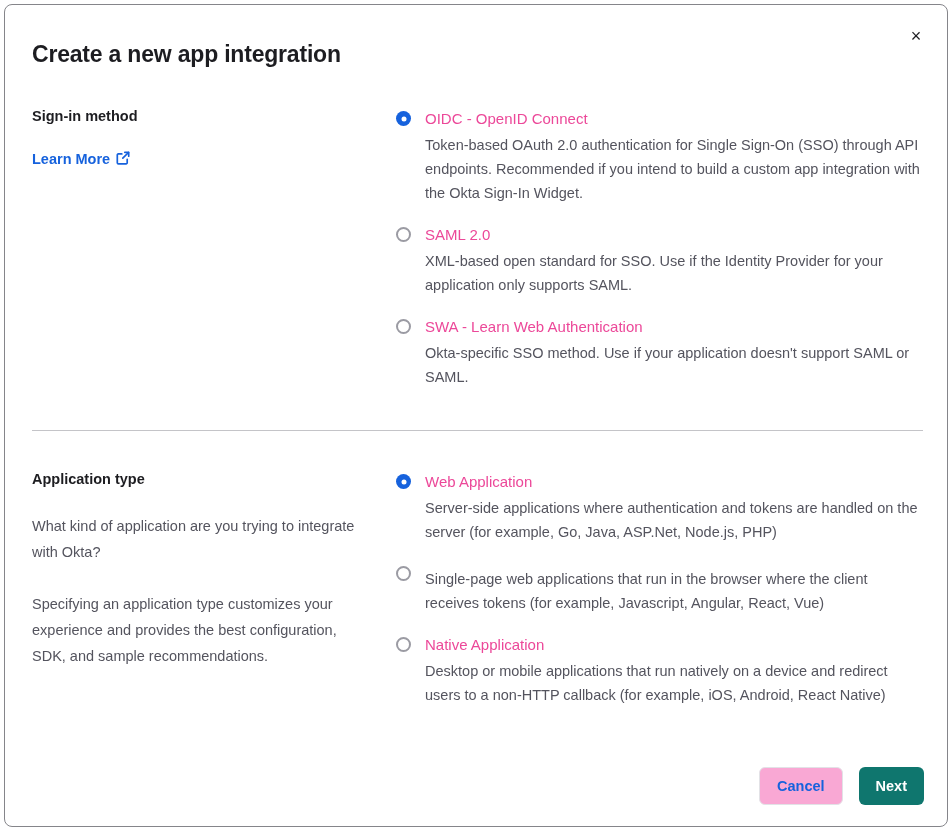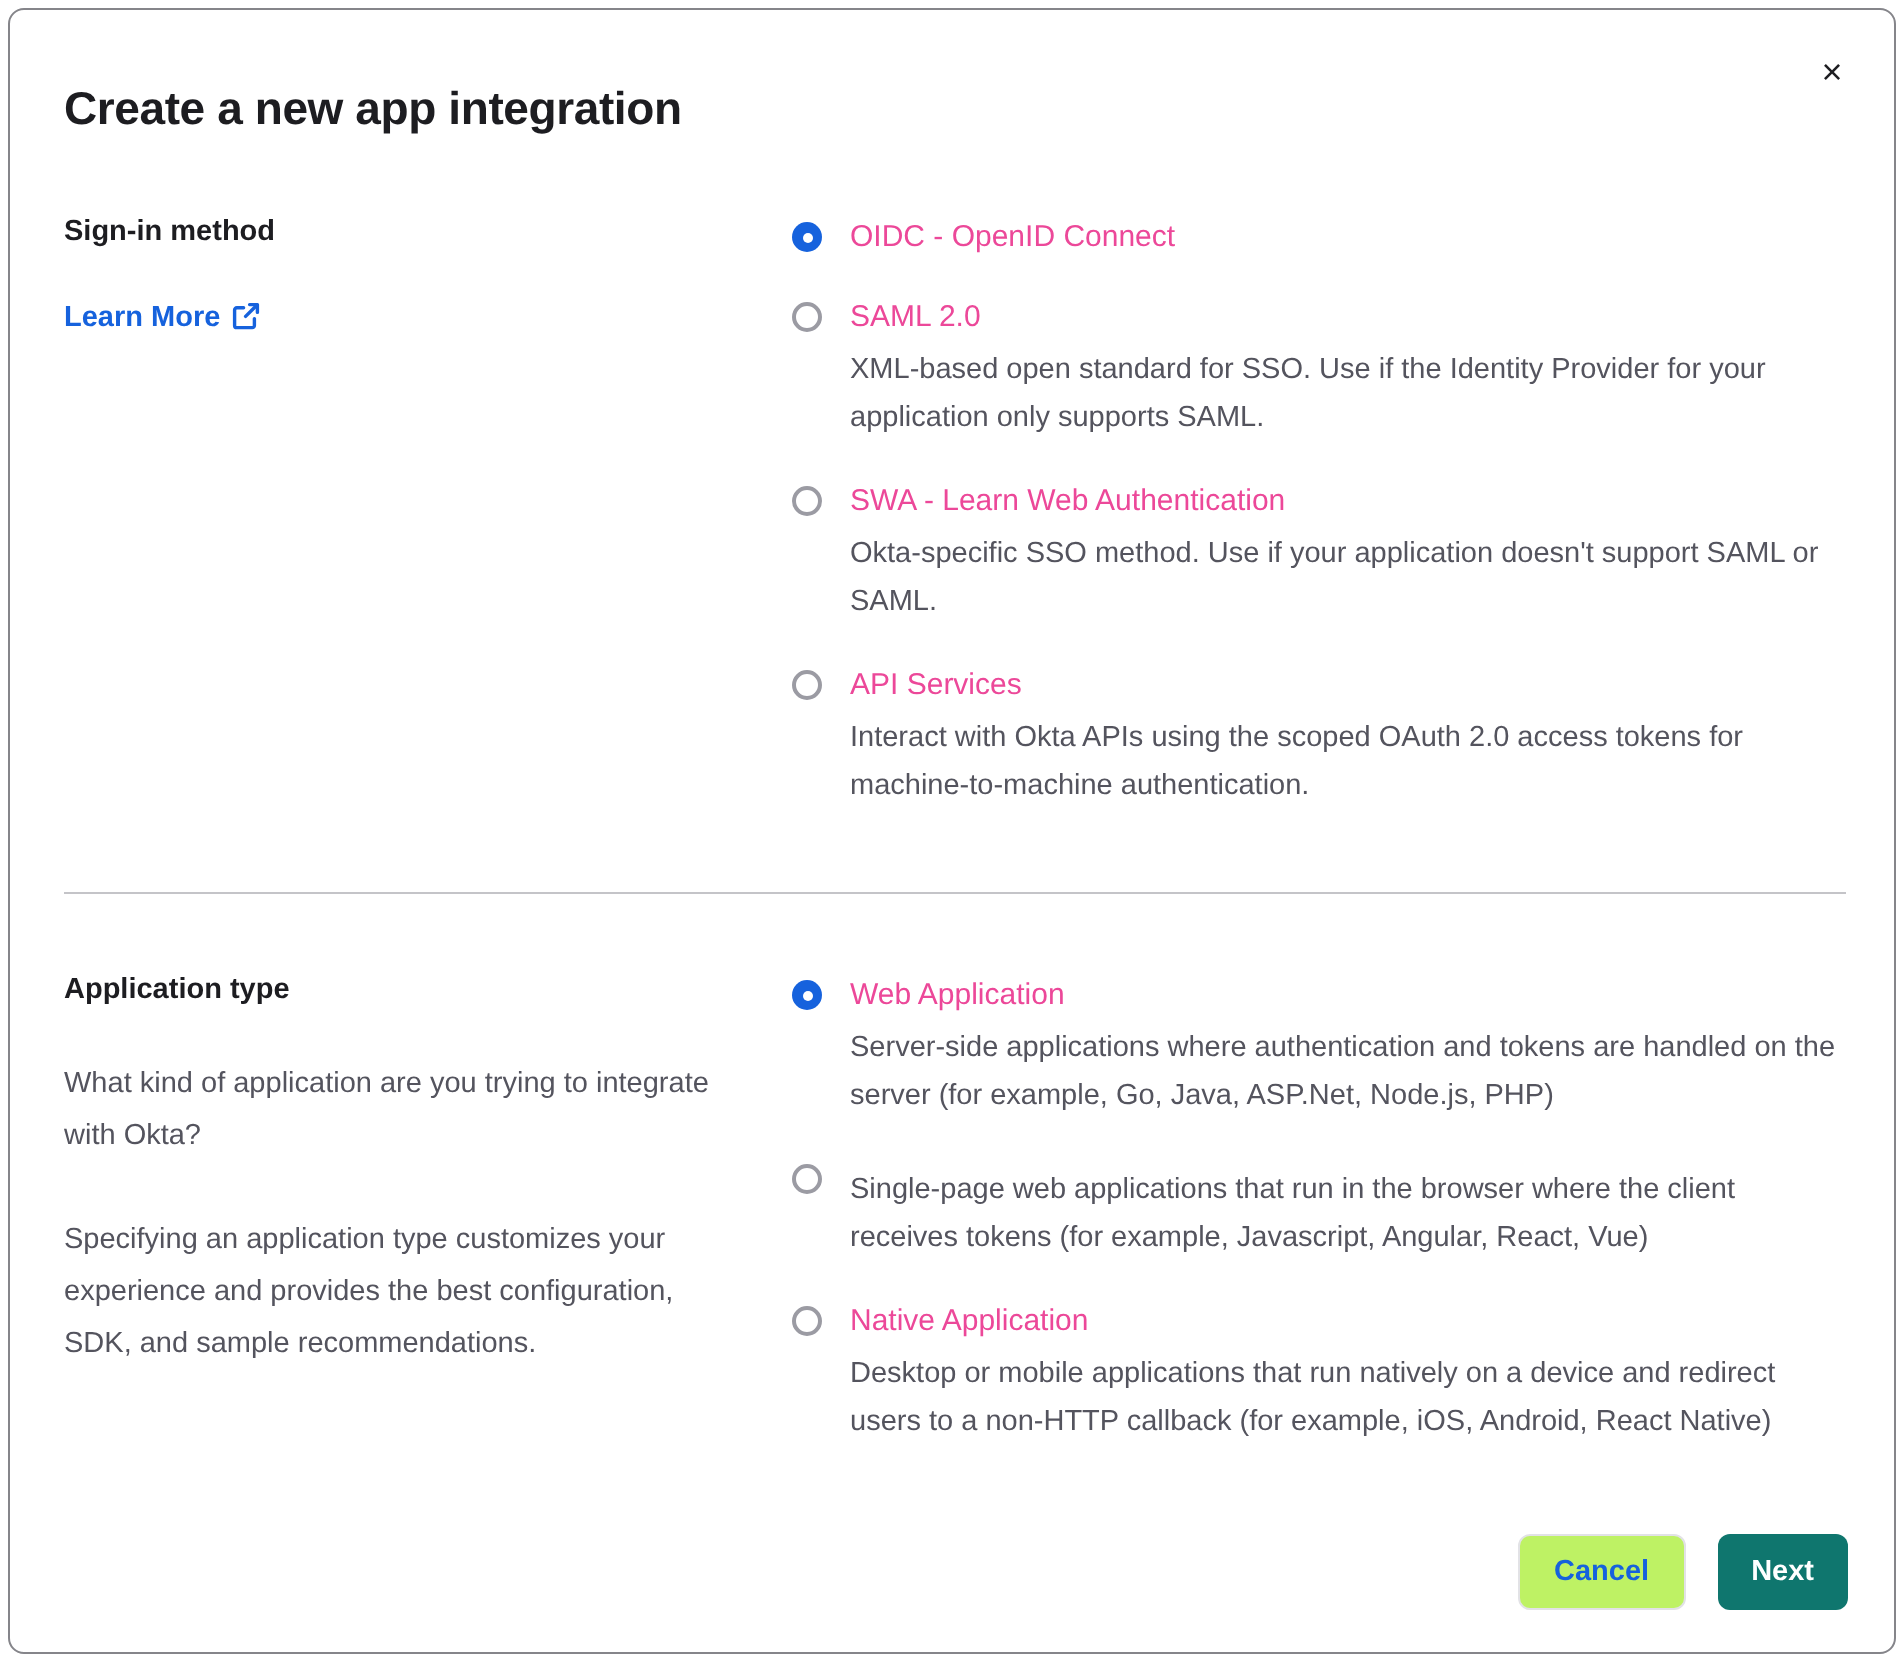--- a/index.html
+++ b/index.html
@@ -75,21 +75,21 @@
     position: absolute; right: 23px; bottom: 21px;
     display: flex; gap: 16px; align-items: center;
   }
   .btn {
     height: 38px; border-radius: 6px;
     font-size: 14.5px; font-weight: 700;
     font-family: "Liberation Sans", sans-serif;
     cursor: pointer; padding: 0 17px;
   }
   .btn-secondary {
-    background: #bef264; color: #1662dd;
+    background: #f9a8d4; color: #1662dd;
     border: 1px solid #e2e2e6;
   }
   .btn-primary {
     background: #0f766e; color: #ffffff; border: none;
   }
   .ext-icon { flex-shrink: 0; }
 </style>
 </head>
 <body>
 
@@ -108,41 +108,35 @@
             <path d="M8.8 1.3h3.9v3.9"></path>
             <path d="M12.5 1.5L6.8 7.2"></path>
           </svg>
         </a>
       </div>
       <div class="col-right">
         <div class="radio-option selected">
           <span class="radio-dot"></span>
           <div>
             <div class="option-label">OIDC - OpenID Connect</div>
+            <div class="option-desc">Token-based OAuth 2.0 authentication for Single Sign-On (SSO) through API endpoints. Recommended if you intend to build a custom app integration with the Okta Sign-In Widget.</div>
           </div>
         </div>
         <div class="radio-option">
           <span class="radio-dot"></span>
           <div>
             <div class="option-label">SAML 2.0</div>
             <div class="option-desc">XML-based open standard for SSO. Use if the Identity Provider for your application only supports SAML.</div>
           </div>
         </div>
         <div class="radio-option">
           <span class="radio-dot"></span>
           <div>
             <div class="option-label">SWA - Learn Web Authentication</div>
             <div class="option-desc">Okta-specific SSO method. Use if your application doesn't support SAML or SAML.</div>
-          </div>
-        </div>
-        <div class="radio-option">
-          <span class="radio-dot"></span>
-          <div>
-            <div class="option-label">API Services</div>
-            <div class="option-desc">Interact with Okta APIs using the scoped OAuth 2.0 access tokens for machine-to-machine authentication.</div>
           </div>
         </div>
       </div>
     </div>
 
     <hr class="divider">
 
     <div class="form-row">
       <div class="col-left">
         <div class="section-label">Application type</div>

